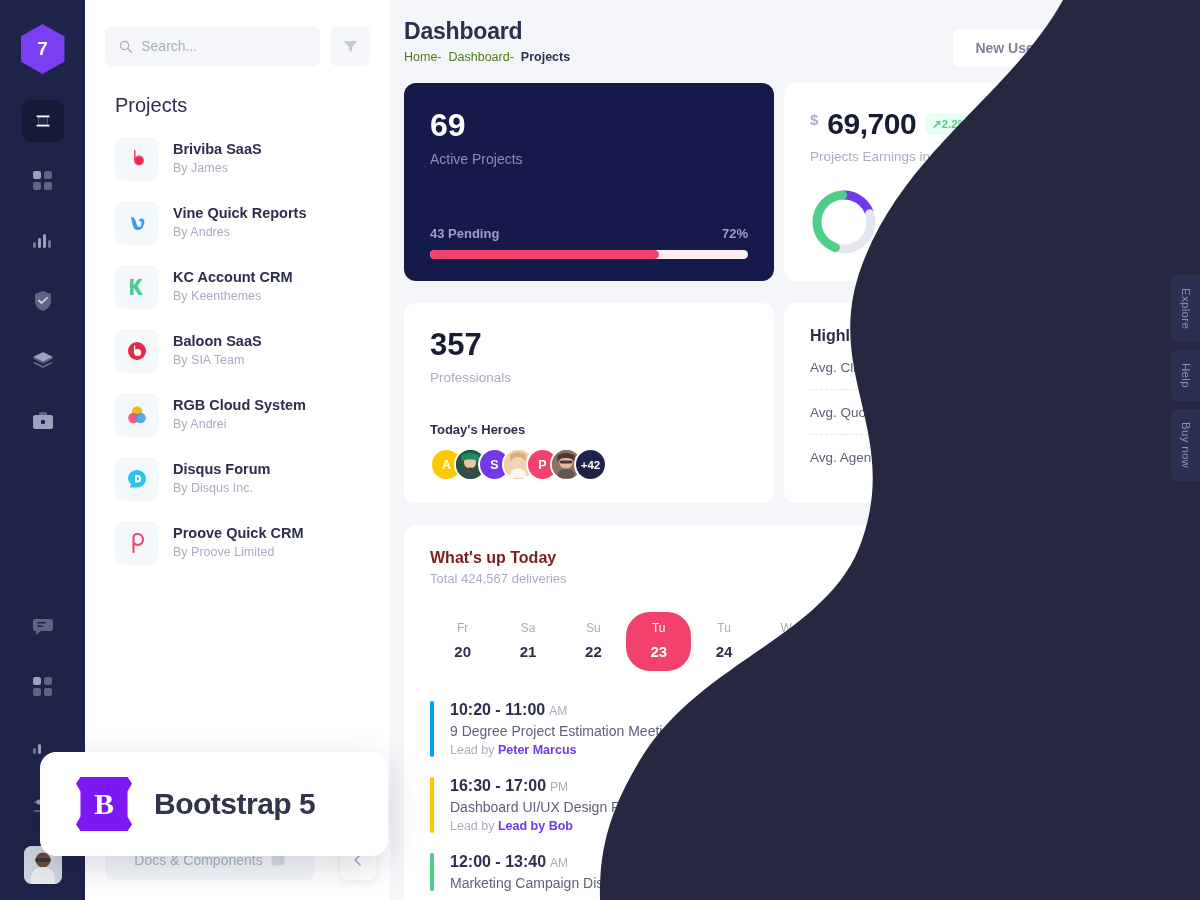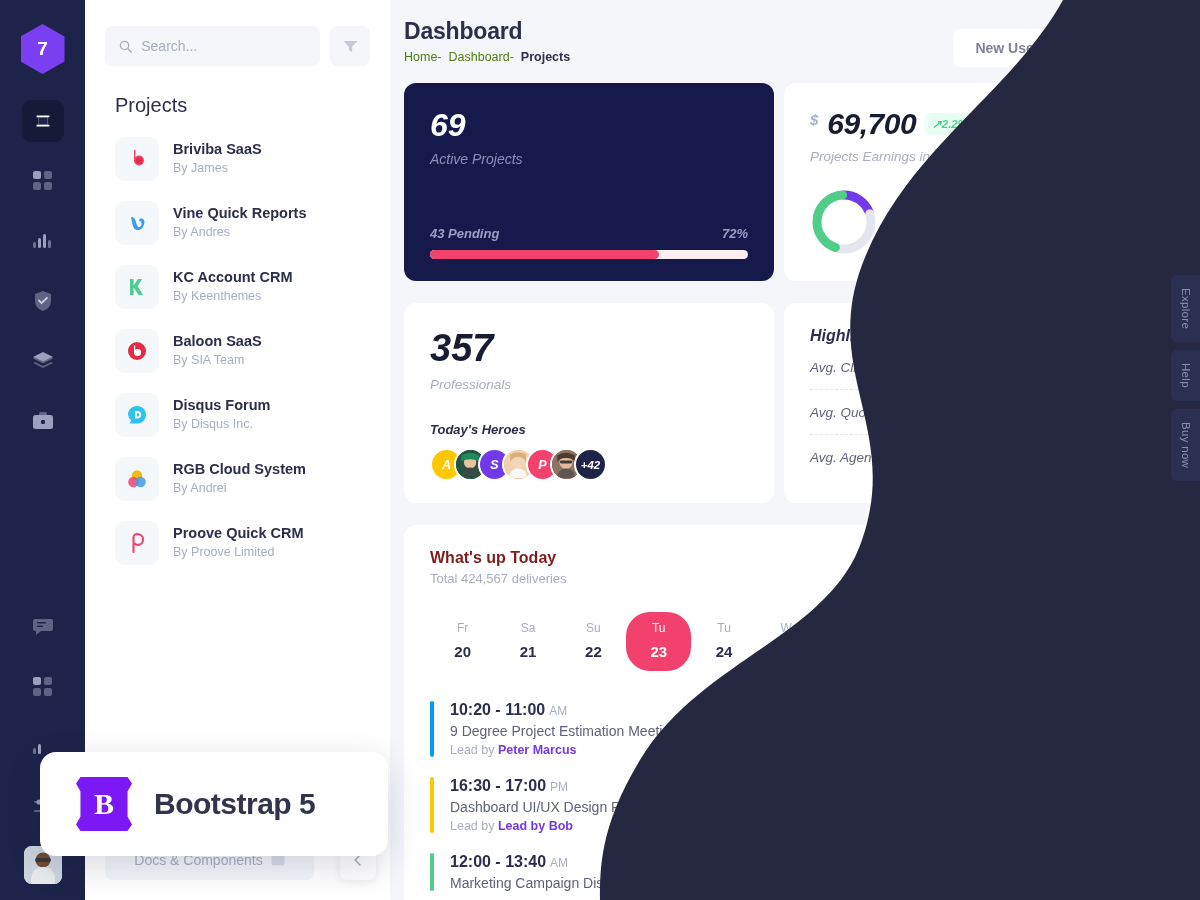--- a/index.html
+++ b/index.html
@@ -85,38 +85,38 @@
     height: 38px; padding: 0 22px; border-radius: 7px; background: #fff;
     color: #7e8299; font-size: 14px; font-weight: bold;
     display: flex; align-items: center; justify-content: center;
   }
   .btn-primary {
     height: 38px; padding: 0 20px; border-radius: 7px; background: #009ef7;
     color: #fff; font-size: 14px; font-weight: bold;
     display: flex; align-items: center; justify-content: center;
   }
 
-  .grid { padding: 16px 25px 0 14px; display: flex; gap: 10px; font-style: italic; }
+  .grid { padding: 16px 25px 0 14px; display: flex; gap: 10px; }
   .col { display: flex; flex-direction: column; gap: 22px; }
   .col-l { width: 370px; }
   .col-r { width: 375px; }
 
   .card { background: #fff; border-radius: 12px; }
   .card-dark { background: #151a4a; border-radius: 12px; }
 
   .kpi-dark { height: 198px; padding: 26px 26px 22px 26px; display: flex; flex-direction: column; }
   .kpi-dark .big { font-size: 32px; font-weight: bold; color: #fff; line-height: 1; }
   .kpi-dark .sub { font-size: 14px; color: #8a90b8; margin-top: 10px; }
   .prog-row { margin-top: auto; display: flex; justify-content: space-between;
       font-size: 13px; font-weight: bold; color: #9aa0c4; margin-bottom: 9px; }
   .prog-track { height: 9px; border-radius: 5px; background: #fdeef2; overflow: hidden; }
   .prog-fill { height: 100%; border-radius: 5px; background: #f1416c; }
 
   .kpi-white { height: 200px; padding: 26px 26px 22px 26px; display: flex; flex-direction: column; }
-  .kpi-white .big { font-size: 38px; font-weight: bold; color: #181c32; line-height: 1; }
+  .kpi-white .big { font-size: 31px; font-weight: bold; color: #181c32; line-height: 1; }
   .kpi-white .sub { font-size: 13.5px; color: #a7aec0; margin-top: 10px; }
   .heroes-t { font-size: 13px; font-weight: bold; color: #2b2f4c; margin-top: auto; margin-bottom: 11px; }
   .heroes { display: flex; }
   .hero {
     width: 33px; height: 33px; border-radius: 50%; margin-left: -9px;
     border: 2px solid #fff; display: flex; align-items: center; justify-content: center;
     color: #fff; font-size: 12.5px; font-weight: bold; overflow: hidden;
   }
   .hero:first-child { margin-left: 0; }
 
@@ -358,41 +358,41 @@
         </div>
         <div>
           <div class="proj-name">Baloon SaaS</div>
           <div class="proj-by">By SIA Team</div>
         </div>
       </div>
 
       <div class="proj-item">
         <div class="proj-logo">
           <svg width="24" height="24" viewBox="0 0 24 24">
-            <path d="M12 3c5 0 9 3.8 9 8.7 0 5-4 8.8-9 8.8H4.5l1.8-3A8.3 8.3 0 013 11.7C3 6.8 7 3 12 3z" fill="#2ec2f0"></path>
-            <path d="M10 8h2.4c2.3 0 3.8 1.5 3.8 3.8S14.7 15.6 12.4 15.6H10V8zm2 2v3.6h.4c1 0 1.7-.7 1.7-1.8 0-1.1-.7-1.8-1.7-1.8H12z" fill="#fff"></path>
-          </svg>
-        </div>
-        <div>
-          <div class="proj-name">Disqus Forum</div>
-          <div class="proj-by">By Disqus Inc.</div>
-        </div>
-      </div>
-
-      <div class="proj-item">
-        <div class="proj-logo">
-          <svg width="24" height="24" viewBox="0 0 24 24">
             <circle cx="12" cy="8.4" r="5.2" fill="#f2b200" opacity=".9"></circle>
             <circle cx="8.4" cy="15" r="5.2" fill="#f1416c" opacity=".85"></circle>
             <circle cx="15.6" cy="15" r="5.2" fill="#3b9dea" opacity=".85"></circle>
           </svg>
         </div>
         <div>
           <div class="proj-name">RGB Cloud System</div>
           <div class="proj-by">By Andrei</div>
+        </div>
+      </div>
+
+      <div class="proj-item">
+        <div class="proj-logo">
+          <svg width="24" height="24" viewBox="0 0 24 24">
+            <path d="M12 3c5 0 9 3.8 9 8.7 0 5-4 8.8-9 8.8H4.5l1.8-3A8.3 8.3 0 013 11.7C3 6.8 7 3 12 3z" fill="#2ec2f0"></path>
+            <path d="M10 8h2.4c2.3 0 3.8 1.5 3.8 3.8S14.7 15.6 12.4 15.6H10V8zm2 2v3.6h.4c1 0 1.7-.7 1.7-1.8 0-1.1-.7-1.8-1.7-1.8H12z" fill="#fff"></path>
+          </svg>
+        </div>
+        <div>
+          <div class="proj-name">Disqus Forum</div>
+          <div class="proj-by">By Disqus Inc.</div>
         </div>
       </div>
 
       <div class="proj-item">
         <div class="proj-logo">
           <svg width="24" height="24" viewBox="0 0 24 24">
             <path d="M8.5 21V6.5C8.5 4.6 10 3 12.4 3 15.5 3 18 5.4 18 8.6c0 3-2.2 5.3-5 5.3-1.6 0-2.8-.7-3.5-1.6" stroke="#f1416c" stroke-width="2.1" fill="none" stroke-linecap="round"></path>
           </svg>
         </div>
         <div>

